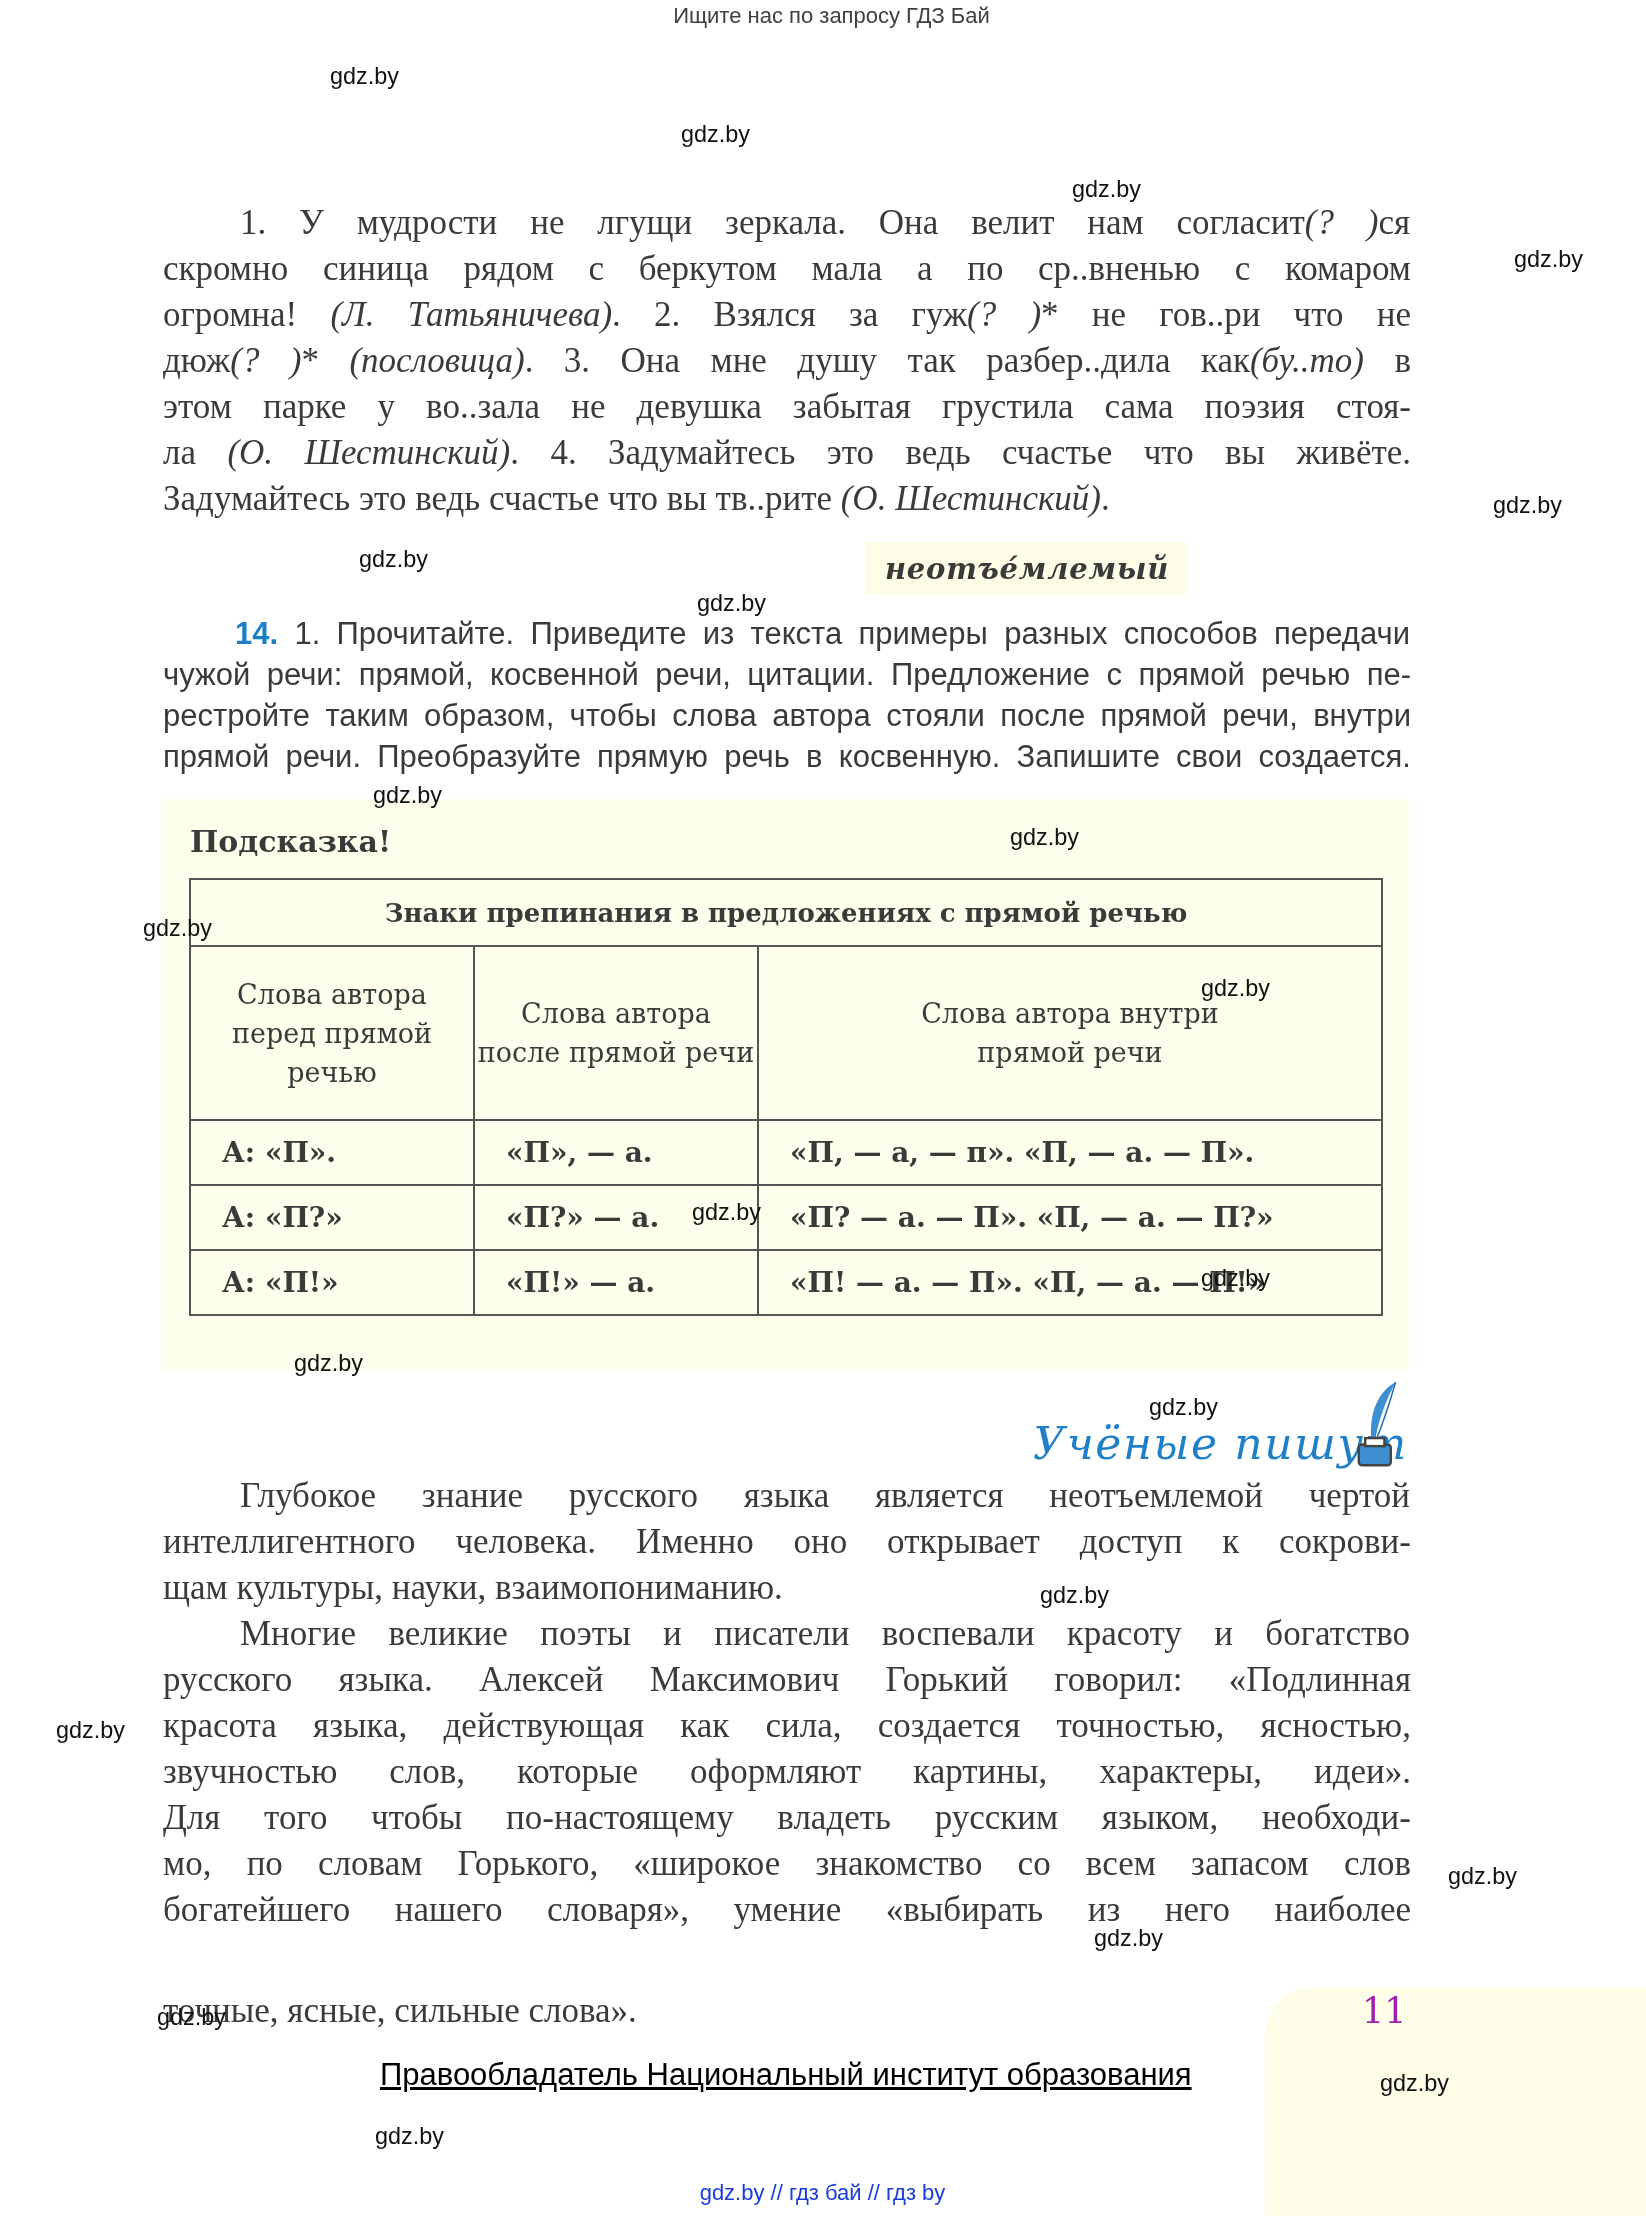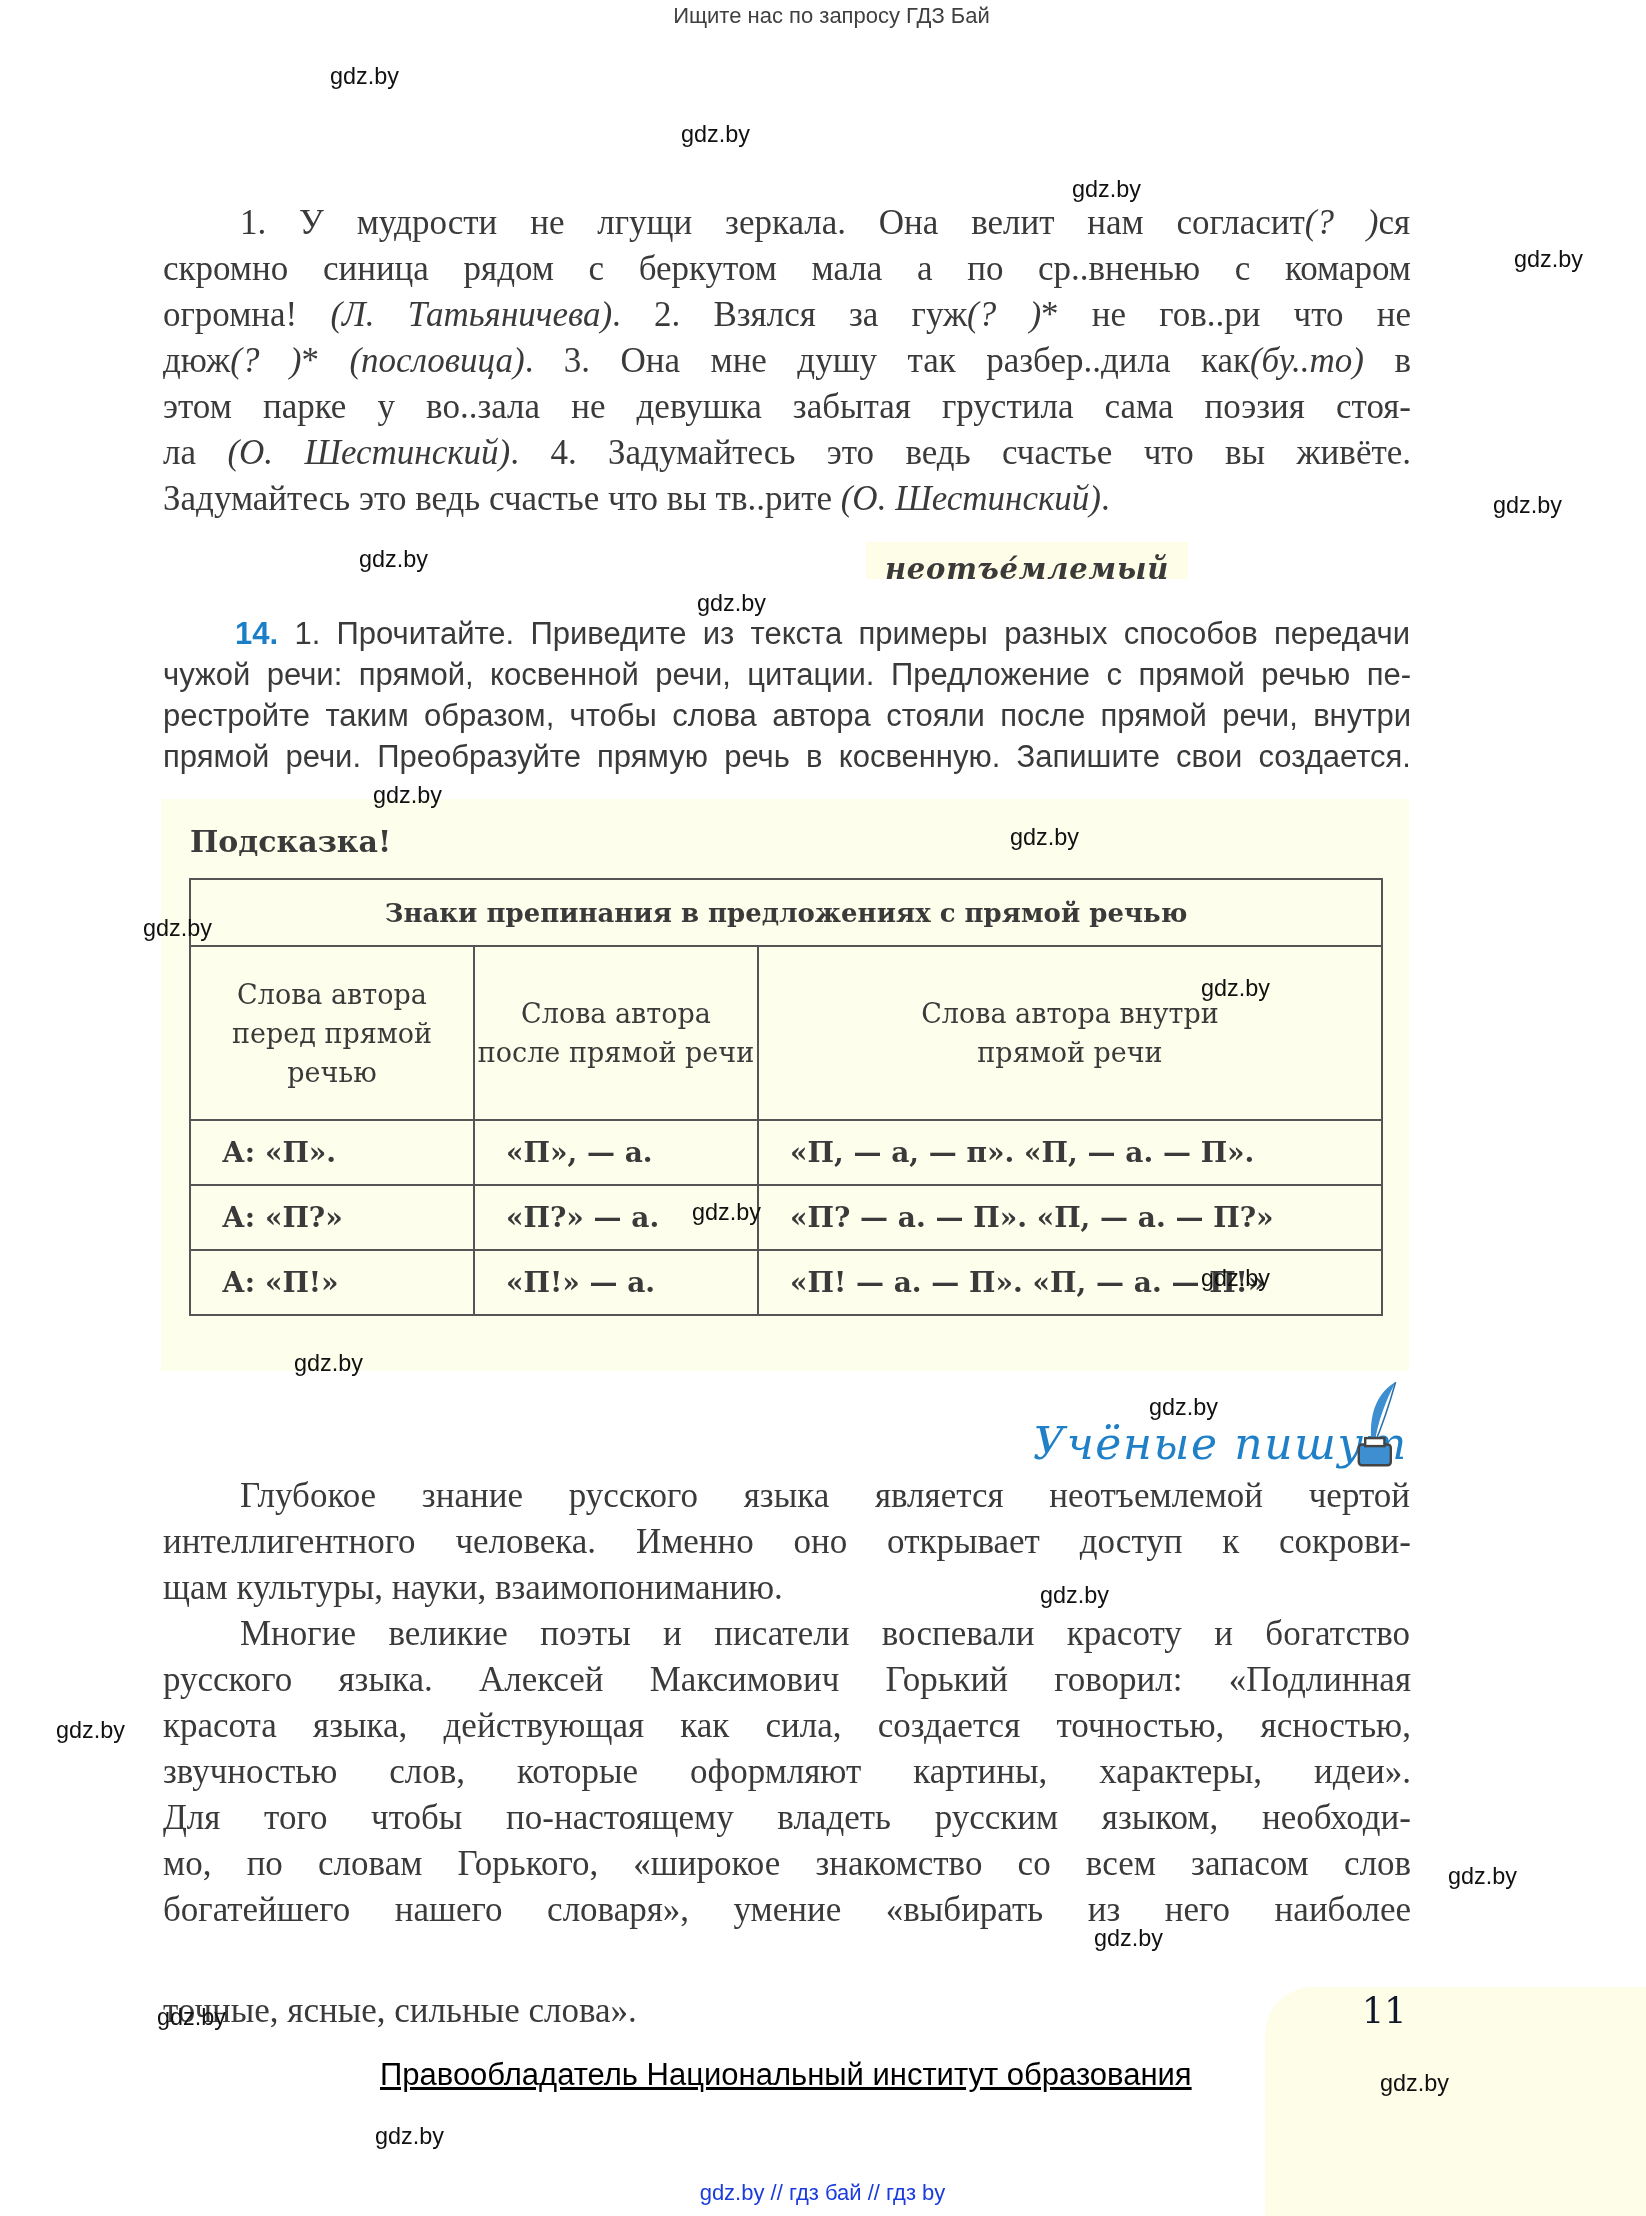--- a/index.html
+++ b/index.html
@@ -8,39 +8,39 @@
   .abs { position:absolute; }
   .top-banner { left:8px; width:1647px; top:3.2px; text-align:center; color:#404040;
                 font-family:"Liberation Sans", sans-serif; font-size:22px; }
   .wm { font-family:"Liberation Sans", sans-serif; font-size:23.4px; color:#111; white-space:nowrap; }
   .body-text { font-family:"Liberation Serif", serif; font-size:35px; line-height:46px; color:#3a3a3a; }
   .line { position:absolute; left:163px; width:1248px; white-space:nowrap; text-align:justify;
           text-align-last:justify; }
   .line.last { text-align-last:left; }
   .line.indent { left:240px; width:1170px; }
   .it { font-style:italic; }
-  .vocab { left:866px; top:542px; width:322px; height:37px; background:#fefde8; }
+  .vocab { left:866px; top:542px; width:322px; height:53px; background:#fefde8; }
   .vocab span { display:block; text-align:center; line-height:55px; font-family:"DejaVu Serif", serif;
                 font-style:italic; font-weight:bold; font-size:29px; color:#3a3a3a; letter-spacing:0.8px; }
   .task { font-family:"Liberation Sans", sans-serif; font-size:31px; line-height:41px; color:#3a3a3a; }
   .task .line { left:163px; width:1248px; }
   .task-num { color:#1a7fc7; font-weight:bold; }
   .hint-box { left:161px; top:799px; width:1248px; height:572px; background:#fefeec; }
   .hint-title { left:190px; top:824px; font-family:"DejaVu Serif", serif; font-weight:bold; font-size:30px; color:#3a3a3a; }
   table.punct { position:absolute; left:189px; top:878px; width:1194px; border-collapse:collapse;
                 font-family:"DejaVu Serif", serif; color:#3a3a3a; }
   table.punct td { border:2.4px solid #555; }
   .th-main { height:63px; text-align:center; font-weight:bold; font-size:26px; }
   .th-col { height:140px; text-align:center; font-size:27px; line-height:39px; }
   .cell { height:61px; font-weight:bold; font-size:28px; padding-left:31px; }
   .heading-script { left:1033px; top:1418px; font-family:"DejaVu Serif", serif; font-style:italic;
                     font-size:44px; color:#1f80c8; letter-spacing:1.6px; }
   .page-tab { left:1265px; top:1987px; width:381px; height:230px; background:#fefde8;
               border-top-left-radius:48px; }
-  .page-num { left:1362px; top:1991px; font-family:"DejaVu Serif", serif; font-size:35px; color:#0f172a; }
+  .page-num { left:1362px; top:1991px; font-family:"DejaVu Serif", serif; font-size:35px; color:#a21caf; }
   .copyright { left:380px; top:2057px; font-family:"Liberation Sans", sans-serif; font-size:31px;
                color:#000000; text-decoration:underline; white-space:nowrap; }
   .footer-links { left:0; width:1645px; top:2180px; text-align:center; font-family:"Liberation Sans", sans-serif;
                   font-size:22px; color:#1a3cdd; }
 </style>
 </head>
 <body>
 
 <div class="abs top-banner">Ищите нас по запросу ГДЗ Бай</div>
 

